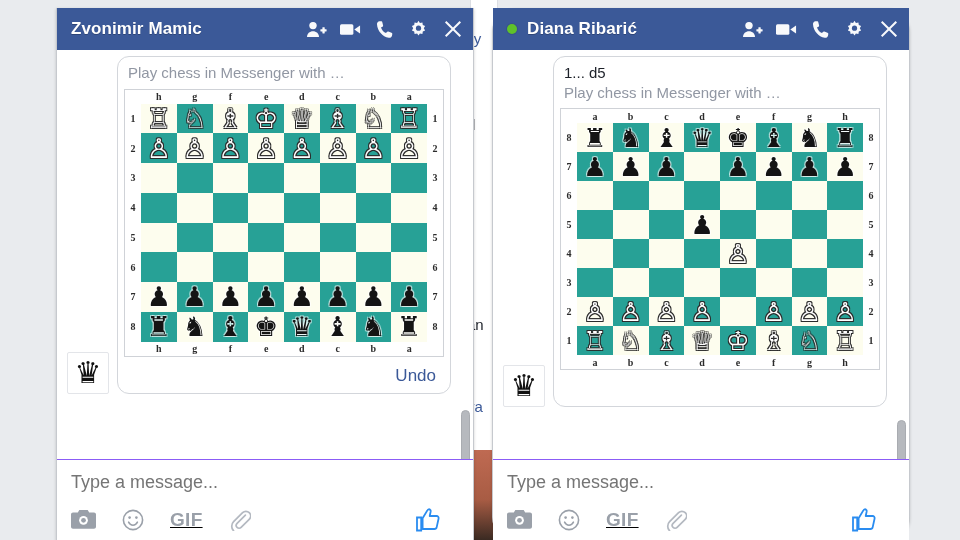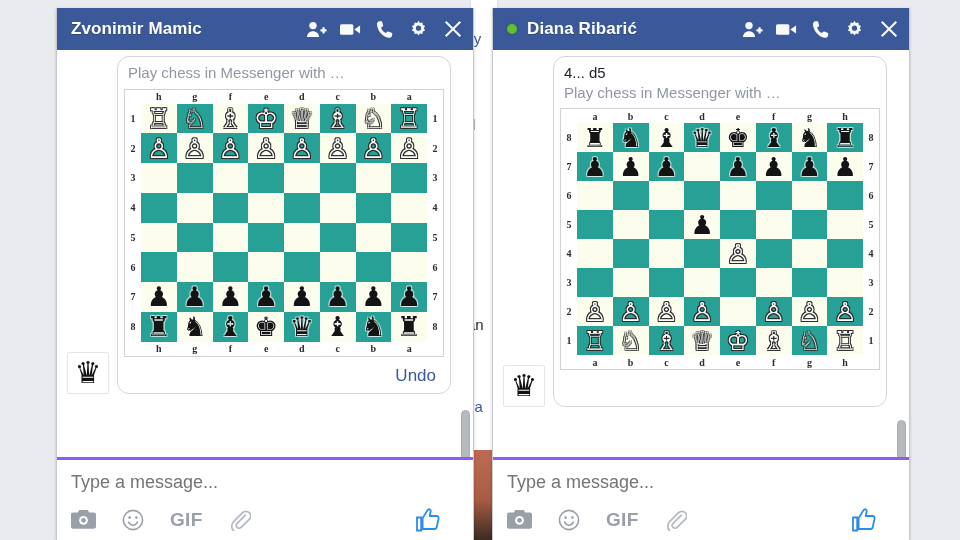--- a/index.html
+++ b/index.html
@@ -30,21 +30,21 @@
   
   .chat-window{
     position:absolute;top:8px;
     background:#a3a3a3;
     border:1px solid #c6c9ce;
     border-top:none;
     box-shadow:0 1px 3px rgba(0,0,0,.18);
     display:flex;flex-direction:column;
   }
   #win-left{left:56px;width:416px;height:532px;}
-  #win-right{left:492px;width:416px;height:532px;}
+  #win-right{left:492px;width:416px;height:532px;border-radius:24px;}
 
   .chat-header{
     height:42px;flex:0 0 42px;background:#3b5998;
     display:flex;align-items:center;padding:0 10px 0 14px;
     box-sizing:border-box;
   }
   .online-dot{
     width:10px;height:10px;border-radius:50%;
     background:#5fc22a;margin-right:10px;flex:0 0 auto;
     box-shadow:0 0 0 1px rgba(0,0,0,.08);
@@ -148,22 +148,22 @@
     position:absolute;right:3px;width:9px;
     background:transparent;
   }
   .scroll-thumb{
     position:absolute;left:0;width:9px;border-radius:5px;
     background:#b6b9be;border:1px solid #a9acb1;box-sizing:border-box;
   }
 
   
   .composer{
-    flex:0 0 auto;border-top:3px solid #8b5cf6;background:#fff;
-    padding:10px 32px 8px 14px;box-sizing:border-box;
+    flex:0 0 auto;border-top:1px solid #8b5cf6;background:#fff;
+    padding:10px 32px 8px 14px;box-sizing:border-box;text-decoration:underline;
   }
   .composer-input{
     font-size:18px;color:#b9bdc5;padding:2px 0 14px 0;
     border:none;outline:none;width:100%;background:transparent;
     font-family:"Liberation Sans", sans-serif;
   }
   .composer-bar{display:flex;align-items:center;}
   .cicon{
     margin-right:26px;cursor:pointer;display:flex;align-items:center;
     color:#9aa0a9;
@@ -482,21 +482,21 @@
     </div>
   </div>
 
   <div class="chat-body">
     <div class="msg-row">
       <div class="avatar">
         <span class="king">♛</span>
       </div>
       <div class="card">
         <div class="card-head">
-          <div class="card-move">4... d5</div>
+          <div class="card-move">1... d5</div>
           <div class="card-sub">Play chess in Messenger with …</div>
         </div>
         <div class="board-wrap">
           <div class="board-grid sz-right" id="board-right">
               <div></div>
               <div class="coord">a</div>
               <div class="coord">b</div>
               <div class="coord">c</div>
               <div class="coord">d</div>
               <div class="coord">e</div>

